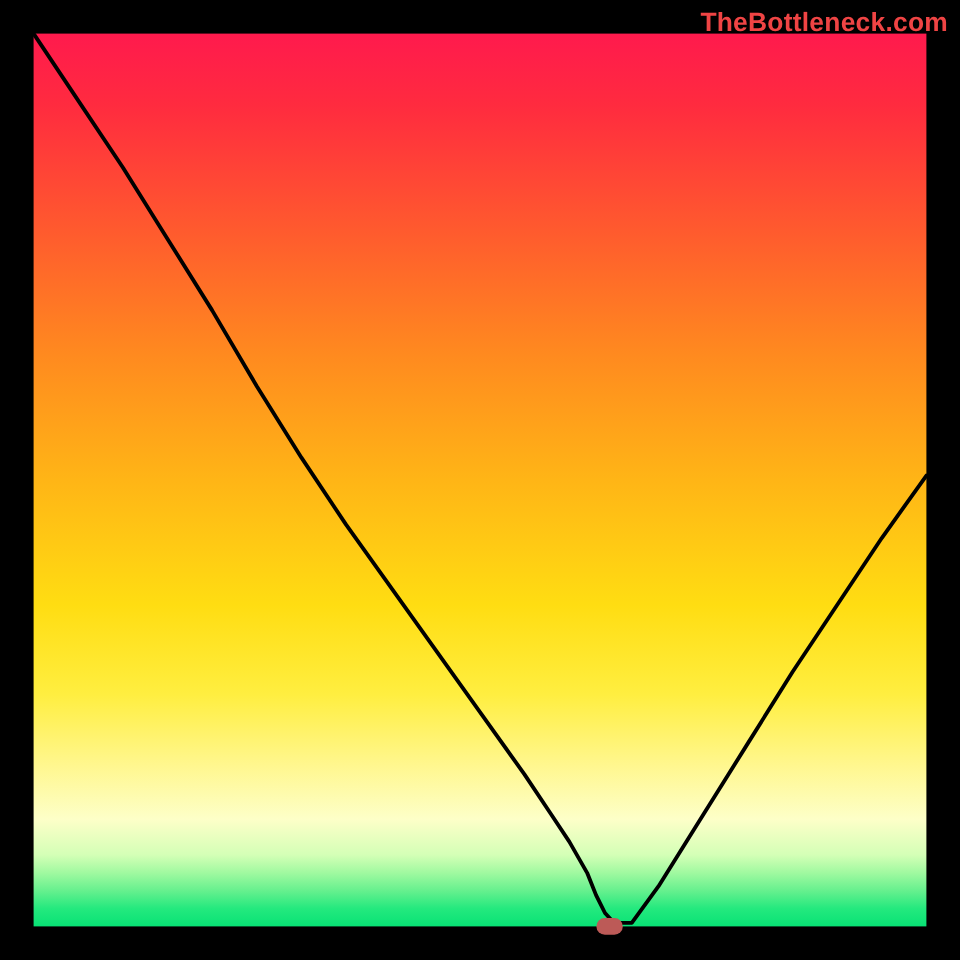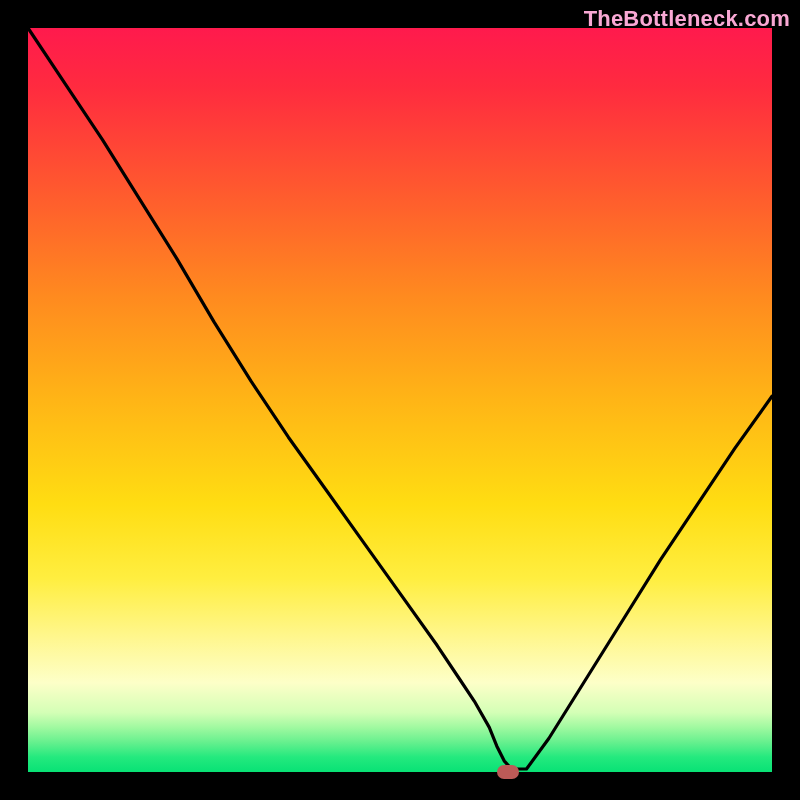--- a/index.html
+++ b/index.html
@@ -39,21 +39,21 @@
       #08e275 100%
     );
   }
   .watermark {
     position: absolute;
     top: 6px;
     right: 10px;
     font-family: Arial, Helvetica, sans-serif;
     font-size: 22px;
     font-weight: bold;
-    color: #f9a8d4;
+    color: #ef4444;
     letter-spacing: 0.2px;
     user-select: none;
   }
   svg.curve {
     position: absolute;
     left: 0;
     top: 0;
     width: 744px;
     height: 744px;
     overflow: visible;

